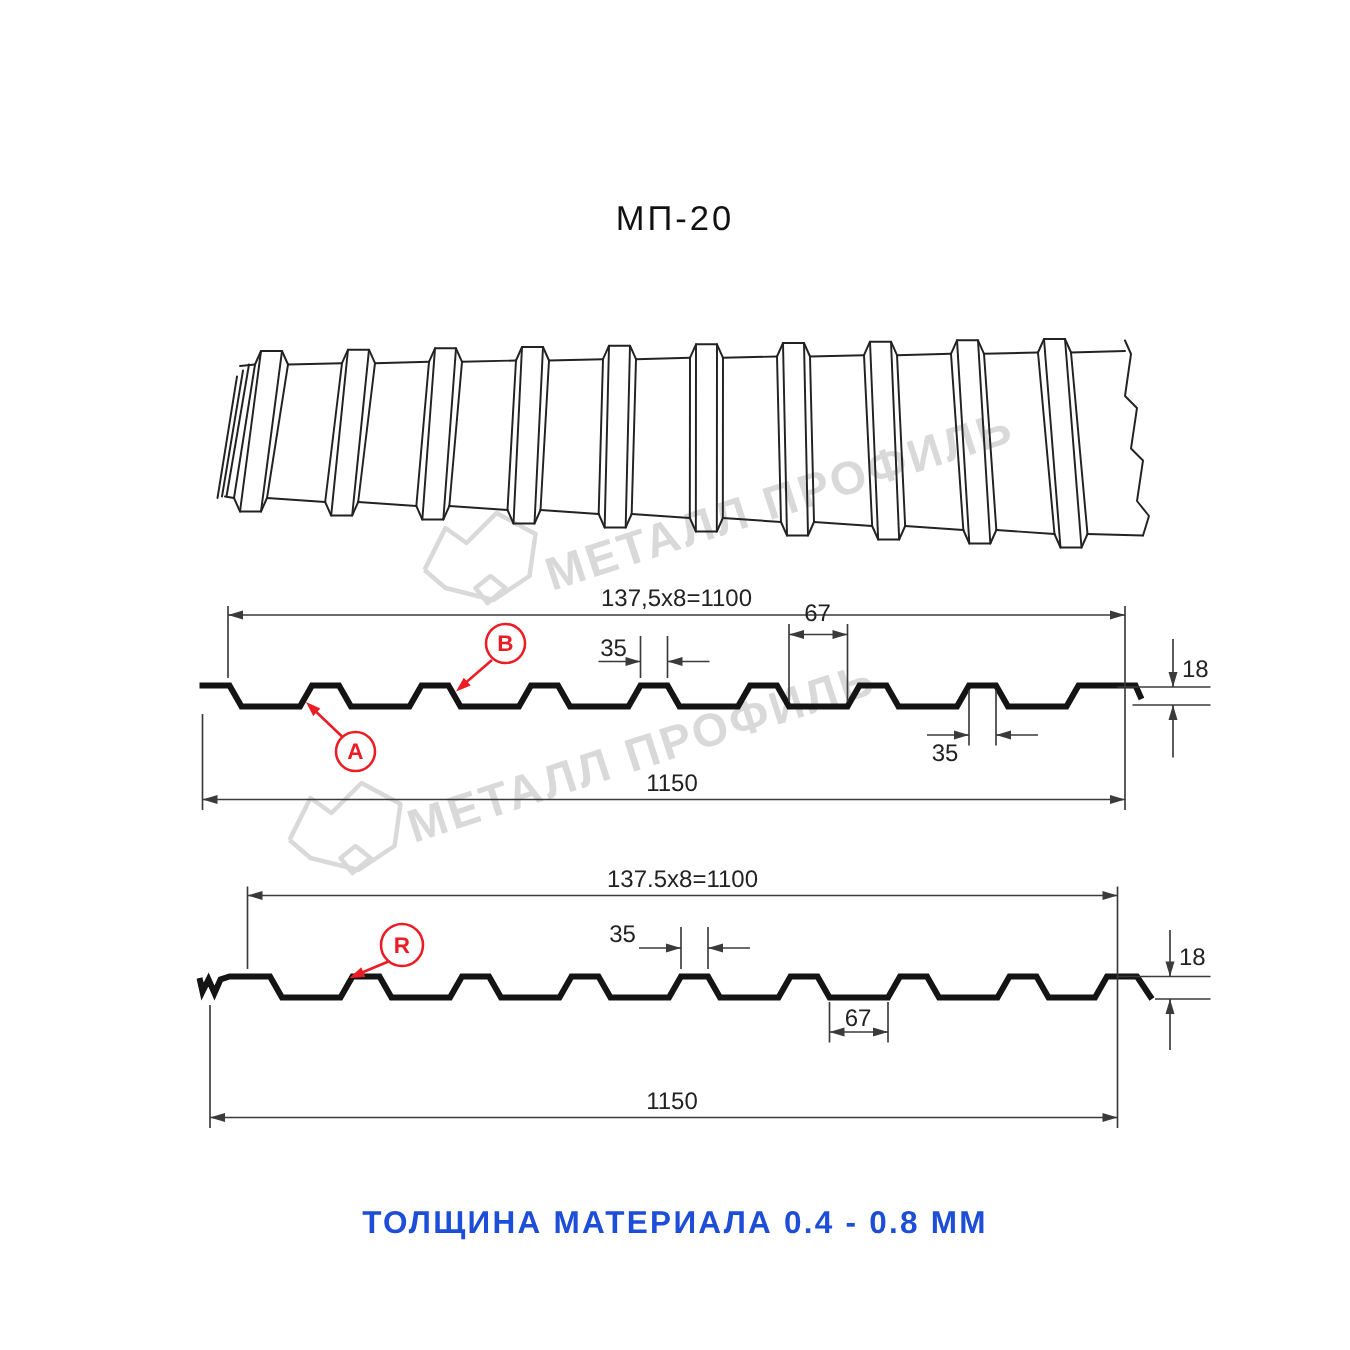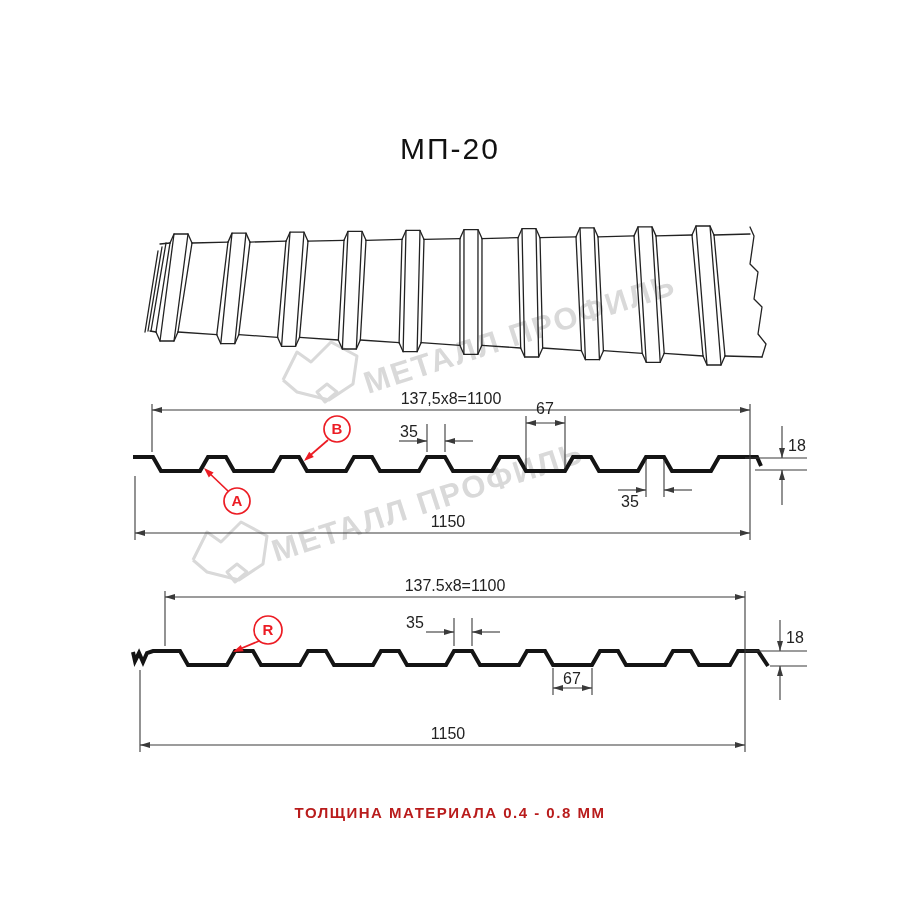--- a/index.html
+++ b/index.html
@@ -1,23 +1,23 @@
 <!DOCTYPE html>
 <html><head>
 <meta charset="utf-8">
 <style>
   html,body{margin:0;padding:0;background:#fff;}
   #stage{position:relative;width:900px;height:900px;background:#fff;overflow:hidden;
          font-family:"Liberation Sans",sans-serif;}
   .title{position:absolute;top:78px;left:0;width:900px;text-align:center;
          font-size:46px;font-weight:800;letter-spacing:4px;color:#0c0c0c;}
   .subtitle{position:absolute;top:132px;left:0;width:900px;text-align:center;
-         font-size:30px;font-weight:500;letter-spacing:2px;color:#111;}
+         font-size:23px;font-weight:500;letter-spacing:2px;color:#111;}
   .footer{position:absolute;top:804px;left:0;width:900px;text-align:center;
-         font-size:15px;font-weight:600;letter-spacing:1.5px;color:#b91c1c;}
+         font-size:21px;font-weight:600;letter-spacing:1.5px;color:#1d4ed8;}
   svg{position:absolute;top:0;left:0;}
   .dimtxt{font-family:"Liberation Sans",sans-serif;font-size:16px;fill:#222;}
   .redtxt{font-family:"Liberation Sans",sans-serif;font-size:15px;font-weight:600;fill:#ec1c24;}
   .wmtxt{font-family:"Liberation Sans",sans-serif;font-size:31px;font-weight:700;
          letter-spacing:2px;fill:#d9d9d9;}
   .thin{stroke:#3a3a3a;stroke-width:1.1;fill:none;}
   .profile{stroke:#141414;stroke-width:4;fill:none;stroke-linejoin:miter;}
   .art{stroke:#222;stroke-width:1.3;fill:none;stroke-linejoin:round;stroke-linecap:round;}
   .red{stroke:#ec1c24;stroke-width:1.7;fill:none;}
   .arr{fill:#3a3a3a;stroke:none;}

